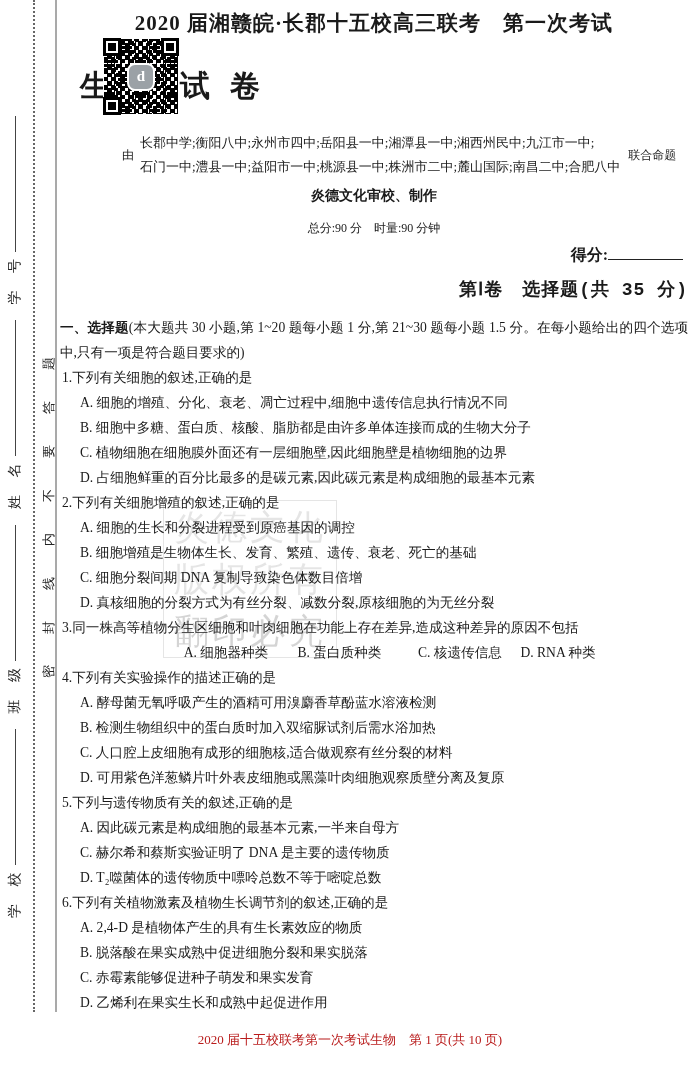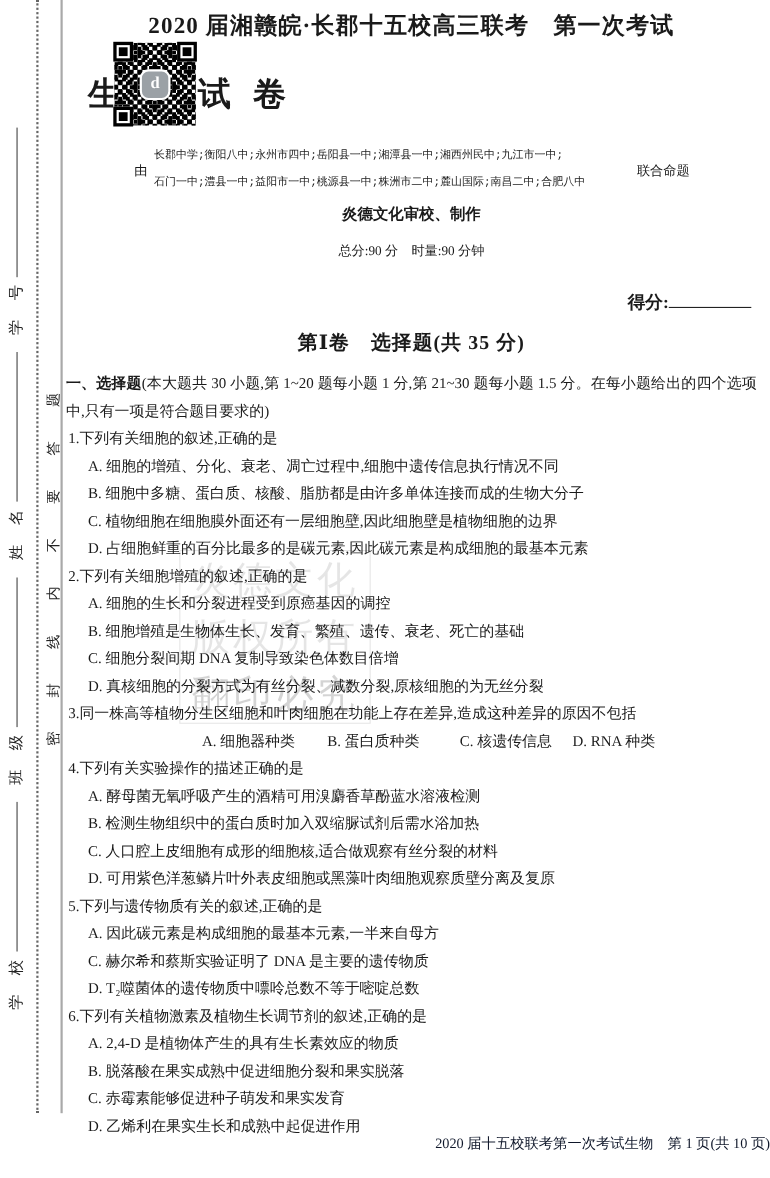--- a/index.html
+++ b/index.html
@@ -34,40 +34,40 @@
     user-select:none;
   }
   .stamp .darker{color:rgba(0,0,0,.17);}
   
   .main{position:absolute; left:60px; top:0; width:628px; z-index:1;}
   .exam-title{margin-top:8px; text-align:center; font-size:21px; font-weight:700; line-height:30px; letter-spacing:1px;}
   .subject-title{margin-top:29px; font-size:30px; font-weight:700; line-height:38px;
     letter-spacing:20px; text-indent:20px;}
   .schools-row{margin:26px 0 0 62px; width:505px; display:flex; align-items:center; line-height:24px;}
   .by-label{font-size:12px; margin-right:6px; flex:none;}
-  .school-lines{font-size:10px; flex:1; white-space:nowrap;font-family:Liberation Mono, monospace;}
+  .school-lines{font-size:13px; flex:1; white-space:nowrap;}
   .joint-label{font-size:12px; margin-left:8px; flex:none;}
   .producer{margin-top:6px; text-align:center; font-size:14px; font-weight:700; line-height:22px;}
   .score-time{margin-top:10px; text-align:center; font-size:12px; line-height:22px;}
-  .score-row{margin-top:24px; text-align:right; padding-right:5px; font-size:16px; line-height:24px;}
+  .score-row{margin-top:4px; text-align:right; padding-right:5px; font-size:16px; line-height:24px;}
   .score-label{font-weight:700;}
   .score-blank{display:inline-block; width:75px; border-bottom:1.5px solid #222; height:16px; vertical-align:baseline;}
-  .section-title{margin-top:10px; text-align:center; font-size:18px; font-weight:700; line-height:26px; letter-spacing:1px;}
+  .section-title{margin-top:10px; text-align:right; font-size:18px; font-weight:700; line-height:26px; letter-spacing:1px;font-family:Liberation Mono, monospace;}
   
   .body-text{margin-top:12px; font-size:13.6px; line-height:25px;}
   .intro{text-align:justify;}
   .intro .lead{font-weight:700;}
   .stem{padding-left:2px;}
   .opt{padding-left:20px;}
   .opts-inline{padding-left:20px; white-space:nowrap;text-align:center;}
   .opts-inline span{display:inline-block;}
   .opts-inline .o1{min-width:107px;}
   .opts-inline .o2{min-width:120px;}
   .opts-inline .o3{min-width:121px;}
-  .footer{position:absolute; left:0; bottom:22px; width:100%; text-align:right; font-size:13px; color:#0f172a;}
+  .footer{position:absolute; left:0; bottom:22px; width:100%; text-align:center; font-size:13px; color:#b91c1c;}
   
   .qr{position:absolute; left:43px; top:38px; width:76px; height:77px; background:#fff;}
   .qr-body{position:absolute; inset:1px;
     background:
       conic-gradient(#000 25%, transparent 0 50%, #000 0 75%, transparent 0) 0 0/7px 7px,
       conic-gradient(#000 25%, transparent 0 50%, #000 0 75%, transparent 0) 3px 2px/9px 9px;
   }
   .qr-finder{position:absolute; width:18px; height:18px; border:3px solid #000; background:#fff; box-sizing:border-box;}
   .qr-finder::after{content:""; position:absolute; inset:2px; background:#000;}
   .qr-tl{left:0; top:0;} .qr-tr{right:0; top:0;} .qr-bl{left:0; bottom:0;}

